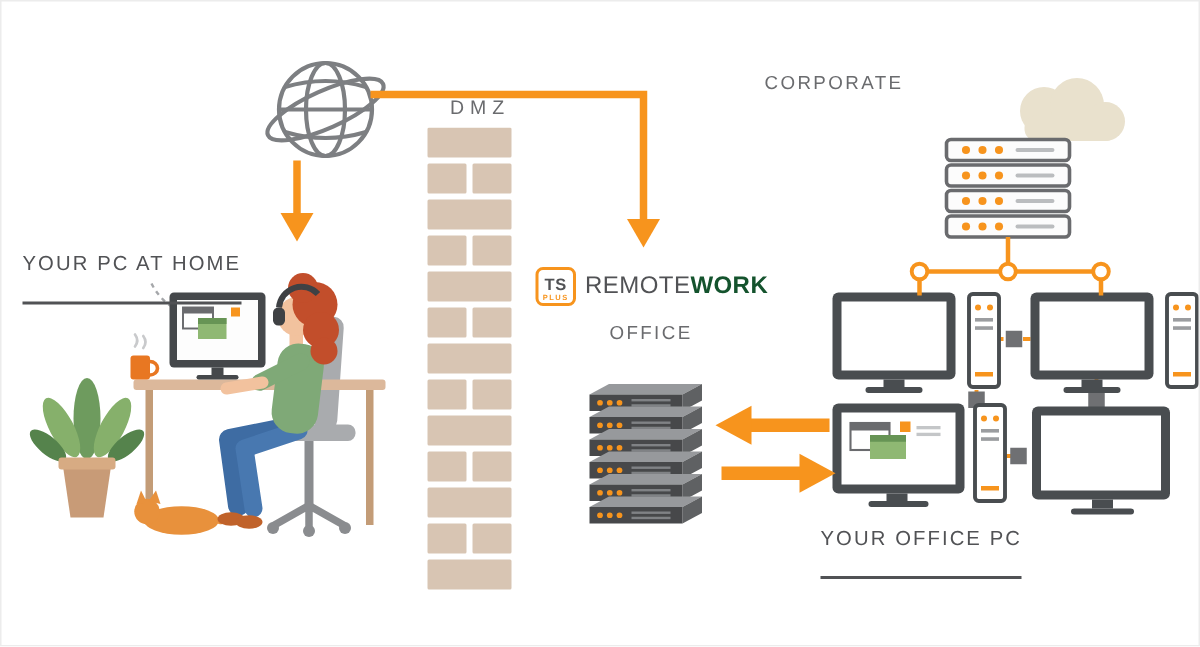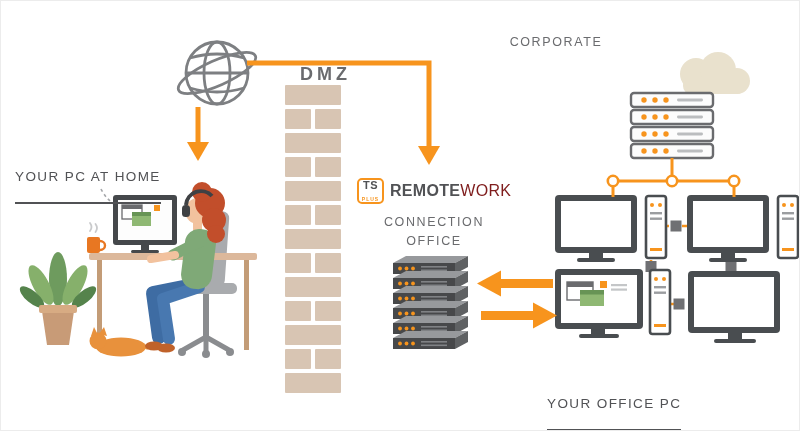--- a/index.html
+++ b/index.html
@@ -13,32 +13,32 @@
   svg.abs { display: block; }
   .u-label {
     font-size: 13.5px; font-weight: normal; letter-spacing: 1.4px;
     color: #515255; border-bottom: 2.5px solid #515255;
     padding-bottom: 18px; white-space: nowrap; display: inline-block;
   }
   .caption {
     font-size: 12.5px; letter-spacing: 1.6px; line-height: 18.5px;
     color: #6A6B6E; text-align: center; font-weight: 500; white-space: nowrap;
   }
-  .dmz { font-size: 18px; letter-spacing: 4px; color: #6A6B6E; font-weight: 700; }
+  .dmz { font-size: 13px; letter-spacing: 4px; color: #6A6B6E; font-weight: 400; }
   .logo { display: flex; align-items: center; gap: 6px; }
   .logo-box {
     width: 27px; height: 26px; border: 2px solid #F7941D; border-radius: 5px;
-    display: flex; flex-direction: column; align-items: center; justify-content: space-between;
+    display: flex; flex-direction: column; align-items: center; justify-content: flex-end;
     line-height: 1; background: #fff;
   }
   .logo-ts { font-size: 11px; font-weight: bold; color: #515255; letter-spacing: 0.5px; }
   .logo-plus { font-size: 5px; font-weight: bold; color: #F7941D; letter-spacing: 1px; margin-top: 1px; }
   .logo-text { font-size: 16px; letter-spacing: 0.3px; white-space: nowrap; }
-  .logo-remote { color: #515255; font-weight: 700; }
-  .logo-work { color: #7f1d1d; font-weight: normal; }
+  .logo-remote { color: #515255; font-weight: 400; }
+  .logo-work { color: #14532d; font-weight: bold; }
 </style>
 </head>
 <body>
 
 <div id="canvas">
 
   <svg class="abs" style="left:281px; top:84px;" width="62" height="310">
     <g fill="#D8C5B3">
       <rect x="3" y="0" width="56" height="20" rx="1"></rect>
       <rect x="3" y="24" width="26" height="20" rx="1"></rect>
@@ -343,38 +343,37 @@
       <polygon points="500,269.5 500,295.5 476,282.5"></polygon>
     </g>
     <g fill="#F7941D">
       <rect x="480" y="310" width="53" height="9"></rect>
       <polygon points="532,301.5 532,327.5 556,314.5"></polygon>
     </g>
   </svg>
 
   <div class="abs dmz" style="left:299px; top:63px;">DMZ</div>
 
-  <div class="abs caption" style="left:472px; top:32px; width:166px;">
+  <div class="abs caption" style="left:472px; top:45px; width:166px;">
     <div>CORPORATE</div>
   </div>
 
   <div class="abs logo" style="left:356px; top:177px;">
     <div class="logo-box">
       <span class="logo-ts">TS</span>
       <span class="logo-plus">PLUS</span>
     </div>
     <div class="logo-text"><span class="logo-remote">REMOTE</span><span class="logo-work">WORK</span></div>
   </div>
 
   <div class="abs caption" style="left:366px; top:212px; width:134px;">
-    <div>CONNECTION</div>
     <div>OFFICE</div>
   </div>
 
   <div class="abs" style="left:14px; top:166px;">
     <span class="u-label">YOUR PC AT HOME</span>
   </div>
 
-  <div class="abs" style="left:546px; top:349px;margin-top:44px;">
+  <div class="abs" style="left:546px; top:349px;">
     <span class="u-label">YOUR OFFICE PC</span>
   </div>
 
 </div>
 
 </body></html>

